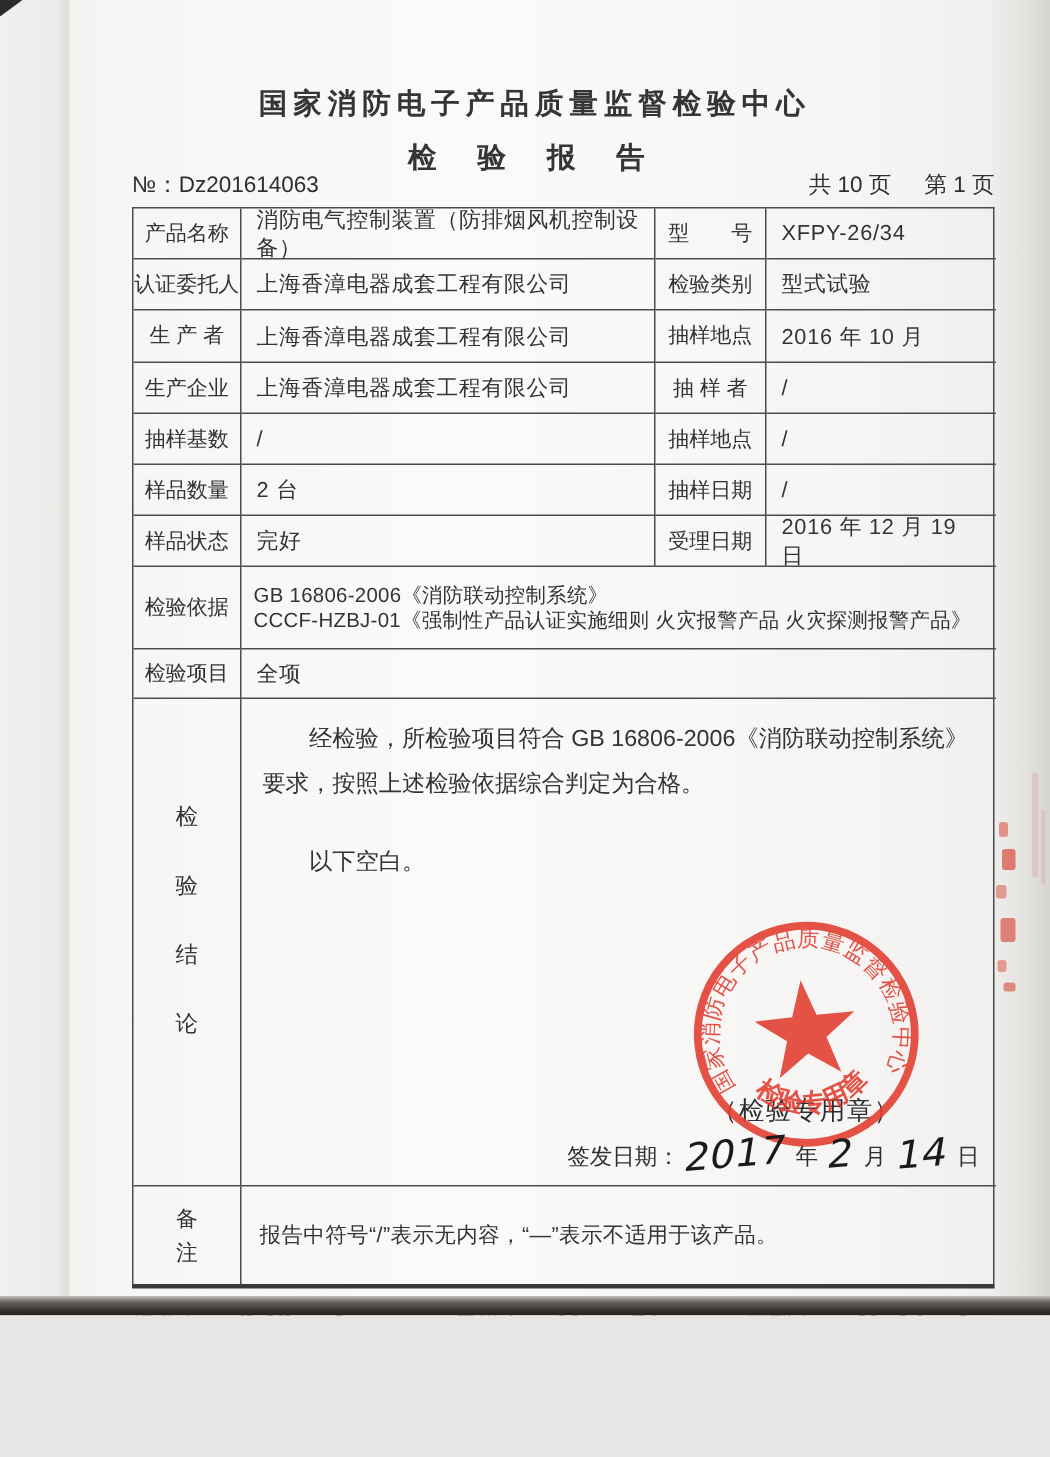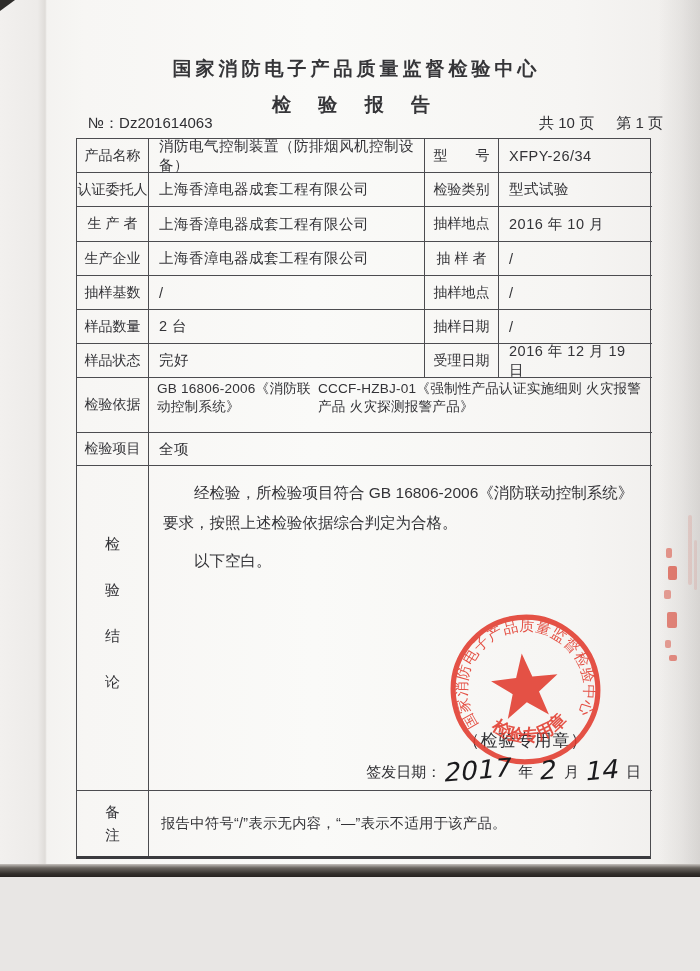--- a/index.html
+++ b/index.html
@@ -18,41 +18,41 @@
                background:linear-gradient(180deg,#c6c2be 0,#6a6560 30%,#332f2b 75%,#262220 100%);}
   .ink-mark{position:absolute;border-radius:2px;}
   
   .header{position:absolute;left:50px;width:613px;top:56px;text-align:center;}
   .title-main{font-size:19px;font-weight:700;letter-spacing:4px;color:#353538;}
   .title-sub{font-size:19px;font-weight:700;letter-spacing:11px;margin-top:10px;color:#353538;}
   .meta-line{position:absolute;left:88px;width:575px;top:114px;display:flex;justify-content:space-between;
              font-size:15px;color:#2f2f33;}
   .meta-right span{margin-left:18px;}
   
-  .report-table{position:absolute;left:76px;top:138px;width:575px;
+  .report-table{position:absolute;left:88px;top:138px;width:575px;
                 display:grid;box-sizing:border-box;
                 grid-template-columns:72px 276px 74px 153px;
                 grid-template-rows:34px 34px 35px 34px 34px 34px 34px 55px 33px 325px 65px;
                 border:1.6px solid #4c4c50;border-bottom:3px solid #3a3a3e;
                 background:transparent;font-size:14.5px;}
   .cell{border-right:1.4px solid #4c4c50;border-bottom:1.4px solid #4c4c50;
         display:flex;align-items:center;box-sizing:border-box;color:#333337;}
   .c-last{border-right:none;}
   .r-last{border-bottom:none;}
   .lbl{justify-content:center;text-align:center;font-size:14px;padding:0 2px;white-space:pre;}
   .val{padding:0 10px;letter-spacing:.5px;}
   .span3{grid-column:2/5;}
-  .basis{flex-direction:row;align-items:flex-start;justify-content:center;
+  .basis{flex-direction:column;align-items:flex-start;justify-content:center;
          padding:2px 8px;font-size:13.6px;line-height:17.5px;letter-spacing:.2px;}
   .vert-lbl{flex-direction:column;justify-content:center;gap:27px;font-size:15px;padding-bottom:30px;}
   .vert-lbl-sm{flex-direction:column;justify-content:center;gap:4px;font-size:14.5px;}
   .conclusion{position:relative;align-items:flex-start;flex-direction:column;
               padding:12px 14px 0 14px;font-size:15.5px;line-height:30px;}
   .conclusion p{margin:0;text-indent:2em;}
-  .conclusion .p2{margin-top:8px;font-family:Liberation Serif, serif;}
+  .conclusion .p2{margin-top:22px;font-family:Liberation Serif, serif;}
   .remark{font-size:14.3px;padding:0 12px;letter-spacing:.3px;}
   
   .stamp-wrap{position:absolute;left:299px;top:146px;width:155px;height:155px;z-index:2;}
   .stamp-wrap svg{transform:rotate(-6deg);opacity:.88;}
   .stamp-caption{position:absolute;left:299px;top:260px;width:155px;text-align:center;
                  font-size:17px;color:#2e2e32;z-index:1;letter-spacing:1px;}
   
   .issue-line{position:absolute;right:8px;bottom:3px;display:flex;align-items:flex-start;
               font-size:15px;z-index:3;color:#2f2f33;}
   .hand{display:inline-block;font-family:"DejaVu Sans",sans-serif;font-size:26px;

